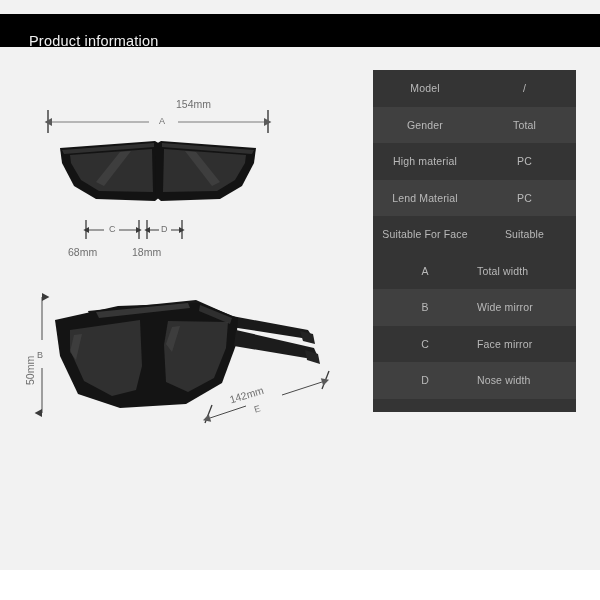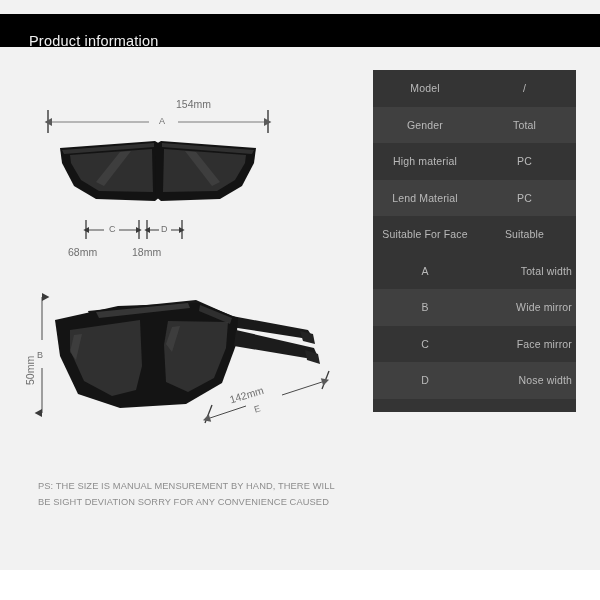--- a/index.html
+++ b/index.html
@@ -73,21 +73,21 @@
   .spec-label {
     flex: 0 0 104px;
     text-align: center;
   }
   .spec-value {
     flex: 1 1 auto;
     text-align: center;
     padding-right: 4px;
   }
   .spec-row.legend .spec-value {
-    text-align: right;
+    text-align: left;
   }
   .spec-row.legend .spec-label {
     flex: 0 0 104px;
   }
   .spec-row.empty { height: 40px; }
   
   .ps-note {
     position: absolute;
     left: 38px;
     top: 479px;
@@ -287,18 +287,14 @@
         <div class="spec-label">D</div>
         <div class="spec-value">Nose width</div>
       </div>
       <div class="spec-row dark legend">
         <div class="spec-label">E</div>
         <div class="spec-value">Leg length</div>
       </div>
       <div class="spec-row light empty"></div>
     </div>
 
-  <div class="ps-note">
-    <div>PS:  THE SIZE IS MANUAL MENSUREMENT BY HAND, THERE WILL</div>
-    <div>BE SIGHT DEVIATION SORRY FOR ANY CONVENIENCE CAUSED</div>
-  </div>
 
 </div>
 
 </body></html>

